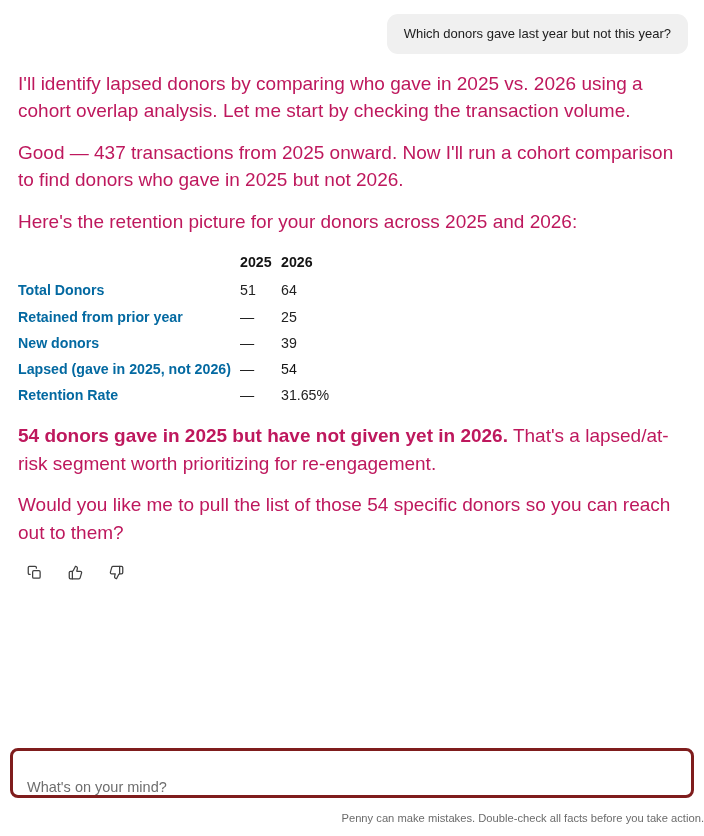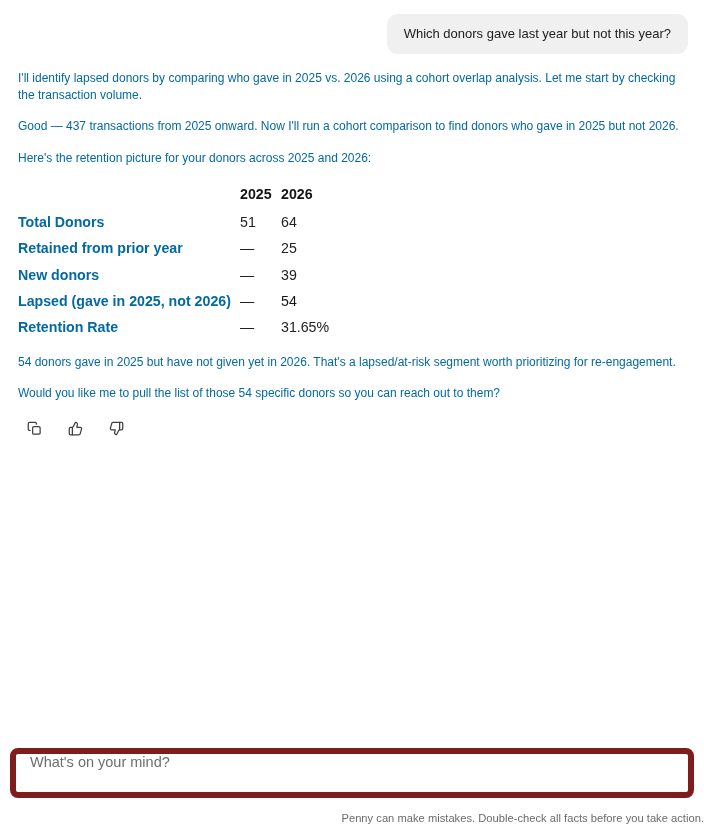--- a/index.html
+++ b/index.html
@@ -44,28 +44,28 @@
     color: #202020;
     max-width: 530px;
     text-align: left;
   }
 
   .assistant {
     padding: 0 2px;
   }
 
   .para {
-    font-size: 12px;
+    font-size: 19px;
     line-height: 1.45;
-    color: #0369a1;
+    color: #be185d;
     margin-bottom: 14px;
     max-width: 672px;
   }
 
-  .para b { font-weight: 400; }
+  .para b { font-weight: 700; }
 
   
   .retention-table {
     border-collapse: collapse;
     margin: 4px 0 14px 0;
     font-size: 14.2px;
   }
 
   .retention-table th,
   .retention-table td {
@@ -127,25 +127,25 @@
   .act-btn svg { display: block; }
 
   
   .composer-wrap {
     flex: 0 0 auto;
     padding: 0 10px 0 10px;
   }
 
   .composer {
     height: 50px;
-    border: 6px solid #7f1d1d;
+    border: 3px solid #7f1d1d;
     border-radius: 8px;
     background: #ffffff;
     display: flex;
-    align-items: flex-start;
+    align-items: flex-end;
     padding: 0 14px;
   }
 
   .composer-input {
     flex: 1;
     border: none;
     outline: none;
     background: transparent;
     font-family: "Liberation Sans", sans-serif;
     font-size: 14.5px;

